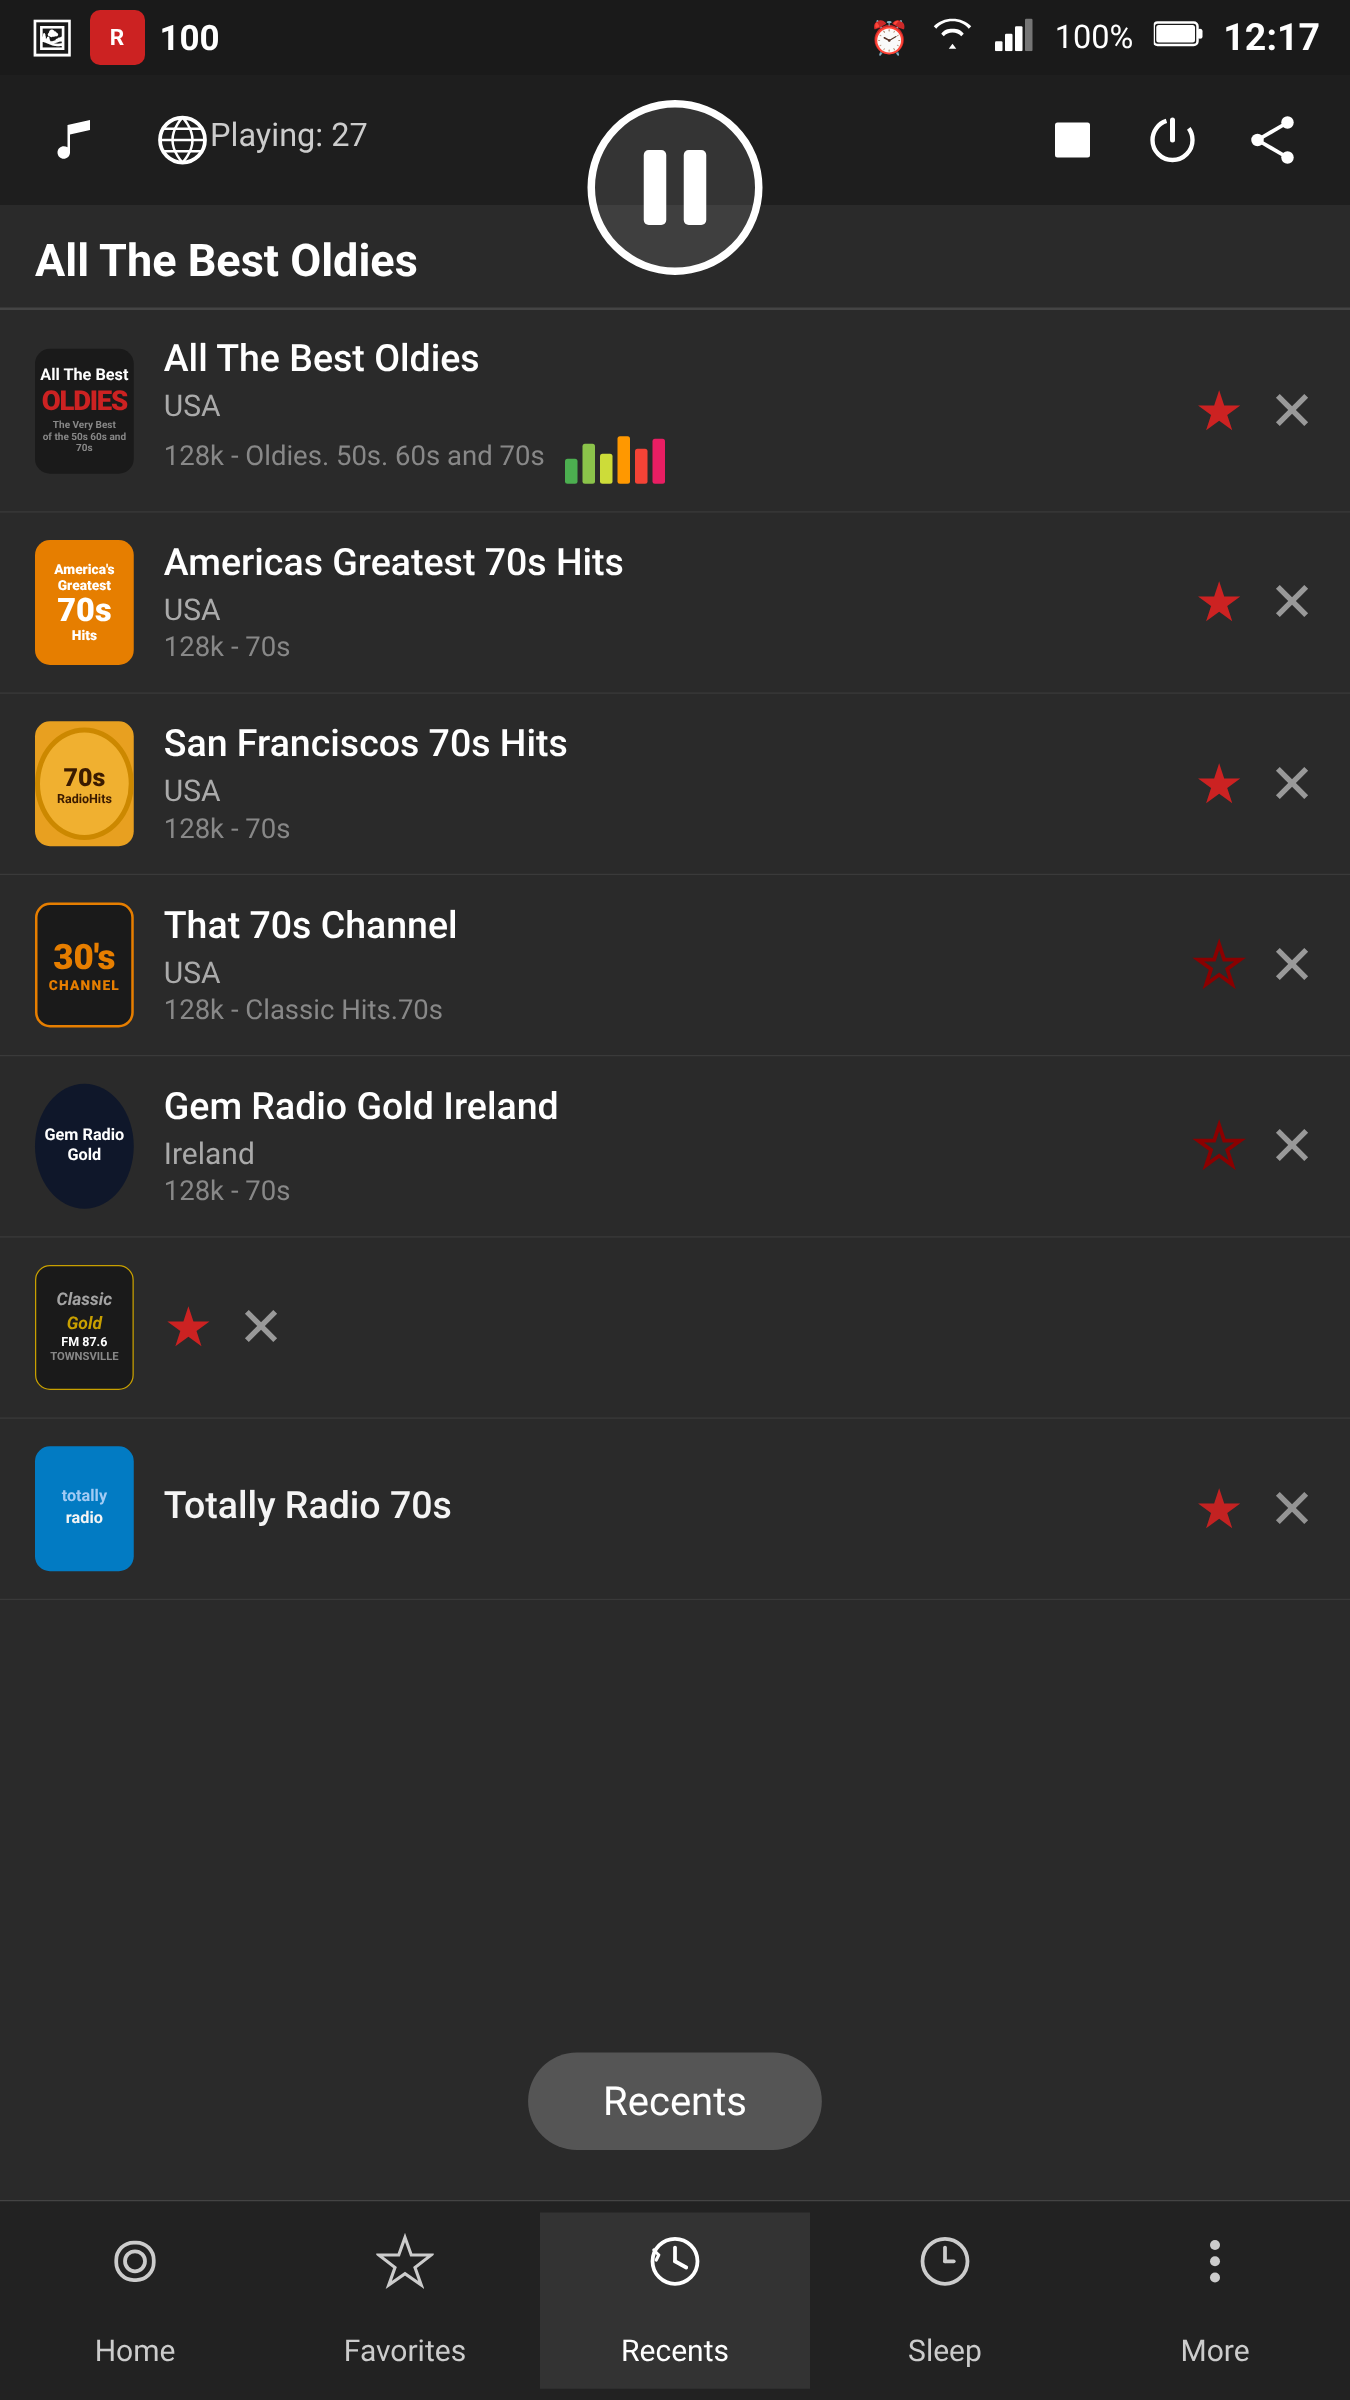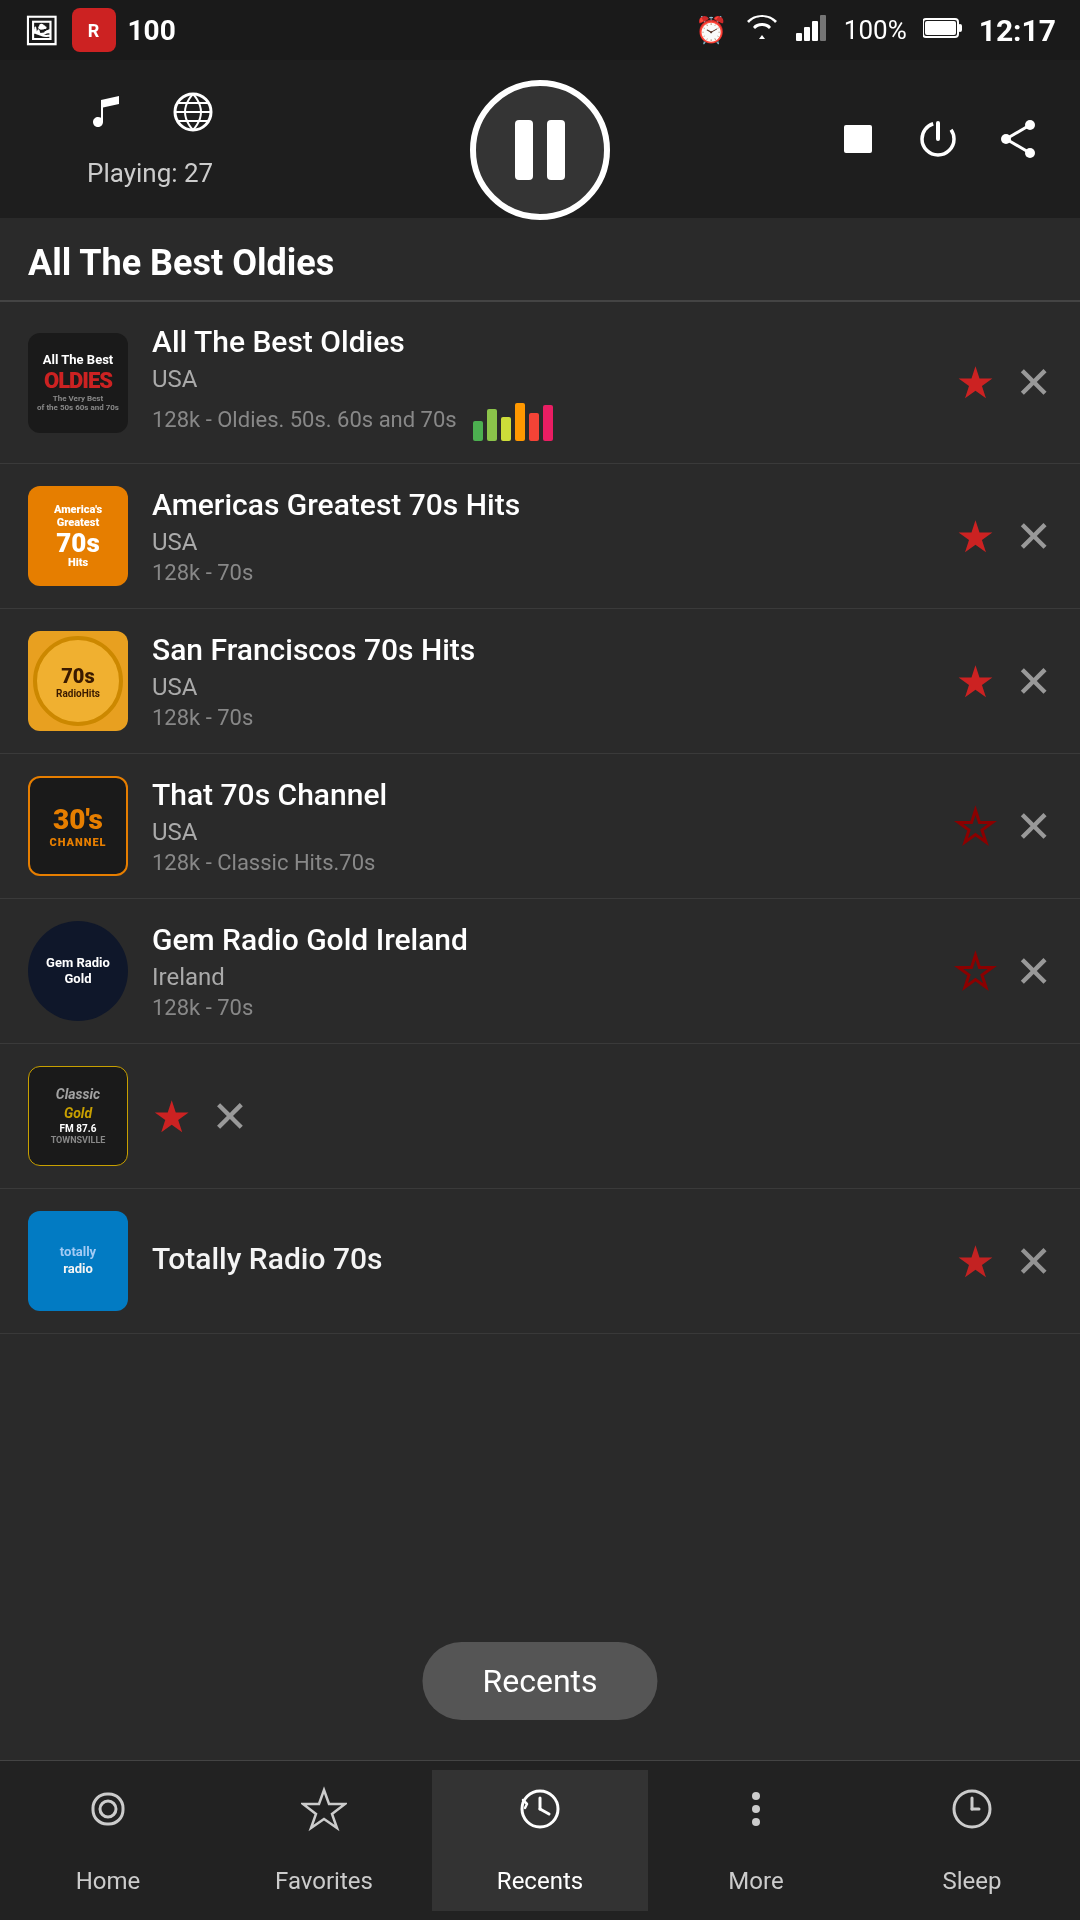--- a/index.html
+++ b/index.html
@@ -52,24 +52,23 @@
     .player-header {
       background: #1e1e1e;
       padding: 30px 40px;
       display: flex;
       align-items: center;
       justify-content: space-between;
       position: relative;
     }
     .player-left-icons {
       display: flex;
-      flex-direction: column;
+      flex-direction: row;
       align-items: flex-start;
-      gap: 20px;
-      margin-left: 47px;
+      gap: 0;
     }
     .player-left-icons .icons-row {
       display: flex;
       gap: 40px;
       align-items: center;
     }
     .player-icon-btn {
       color: #fff;
       font-size: 44px;
       cursor: pointer;
@@ -140,21 +139,21 @@
       display: flex;
       align-items: center;
       padding: 22px 28px;
       border-bottom: 1px solid #3a3a3a;
       gap: 24px;
       cursor: pointer;
       position: relative;
     }
 
     .station-logo {
-      width: 100px;
+      width: 79px;
       height: 100px;
       border-radius: 12px;
       flex-shrink: 0;
       overflow: hidden;
       display: flex;
       align-items: center;
       justify-content: center;
       font-size: 11px;
       font-weight: bold;
       text-align: center;
@@ -581,33 +580,33 @@
         <path d="M23 23 L23 12" stroke="white" stroke-width="3" stroke-linecap="round"></path>
         <path d="M23 23 L32 28" stroke="white" stroke-width="3" stroke-linecap="round"></path>
         <path d="M10 18 L6 14 M10 18 L8 22" stroke="white" stroke-width="2.5" stroke-linecap="round"></path>
       </svg>
     </div>
     <span class="nav-label">Recents</span>
   </div>
 
   <div class="nav-item">
     <div class="nav-icon">
+      <svg width="46" height="46" viewBox="0 0 46 46" fill="none">
+        <circle cx="23" cy="23" r="18" stroke="#ccc" stroke-width="3"></circle>
+        <path d="M23 23 L23 12" stroke="#ccc" stroke-width="3" stroke-linecap="round"></path>
+        <path d="M23 23 L30 23" stroke="#ccc" stroke-width="3" stroke-linecap="round"></path>
+      </svg>
+    </div>
+    <span class="nav-label">Sleep</span>
+  </div>
+
+  <div class="nav-item">
+    <div class="nav-icon">
       <svg width="46" height="46" viewBox="0 0 46 46" fill="#ccc">
         <circle cx="23" cy="10" r="4"></circle>
         <circle cx="23" cy="23" r="4"></circle>
         <circle cx="23" cy="36" r="4"></circle>
       </svg>
     </div>
     <span class="nav-label">More</span>
   </div>
 
-  <div class="nav-item">
-    <div class="nav-icon">
-      <svg width="46" height="46" viewBox="0 0 46 46" fill="none">
-        <circle cx="23" cy="23" r="18" stroke="#ccc" stroke-width="3"></circle>
-        <path d="M23 23 L23 12" stroke="#ccc" stroke-width="3" stroke-linecap="round"></path>
-        <path d="M23 23 L30 23" stroke="#ccc" stroke-width="3" stroke-linecap="round"></path>
-      </svg>
-    </div>
-    <span class="nav-label">Sleep</span>
-  </div>
-
 </div>
 
 </body></html>

